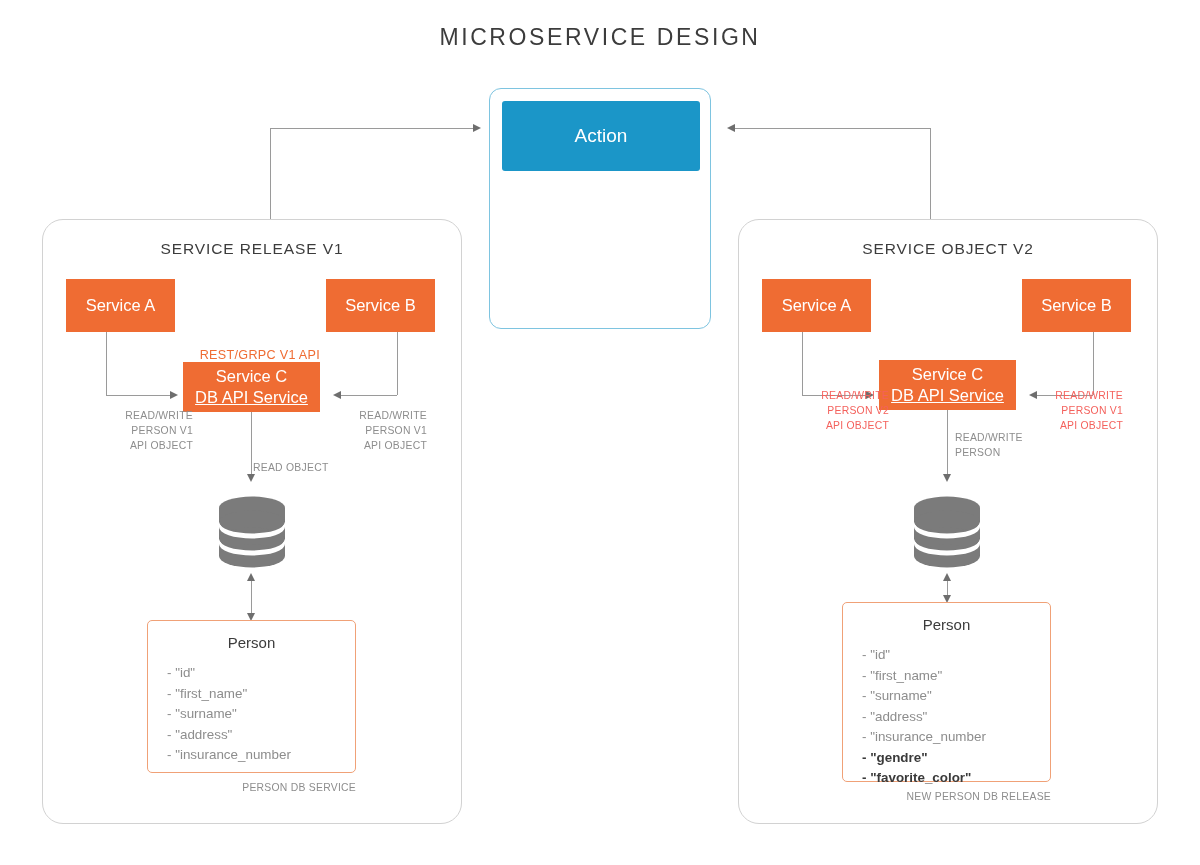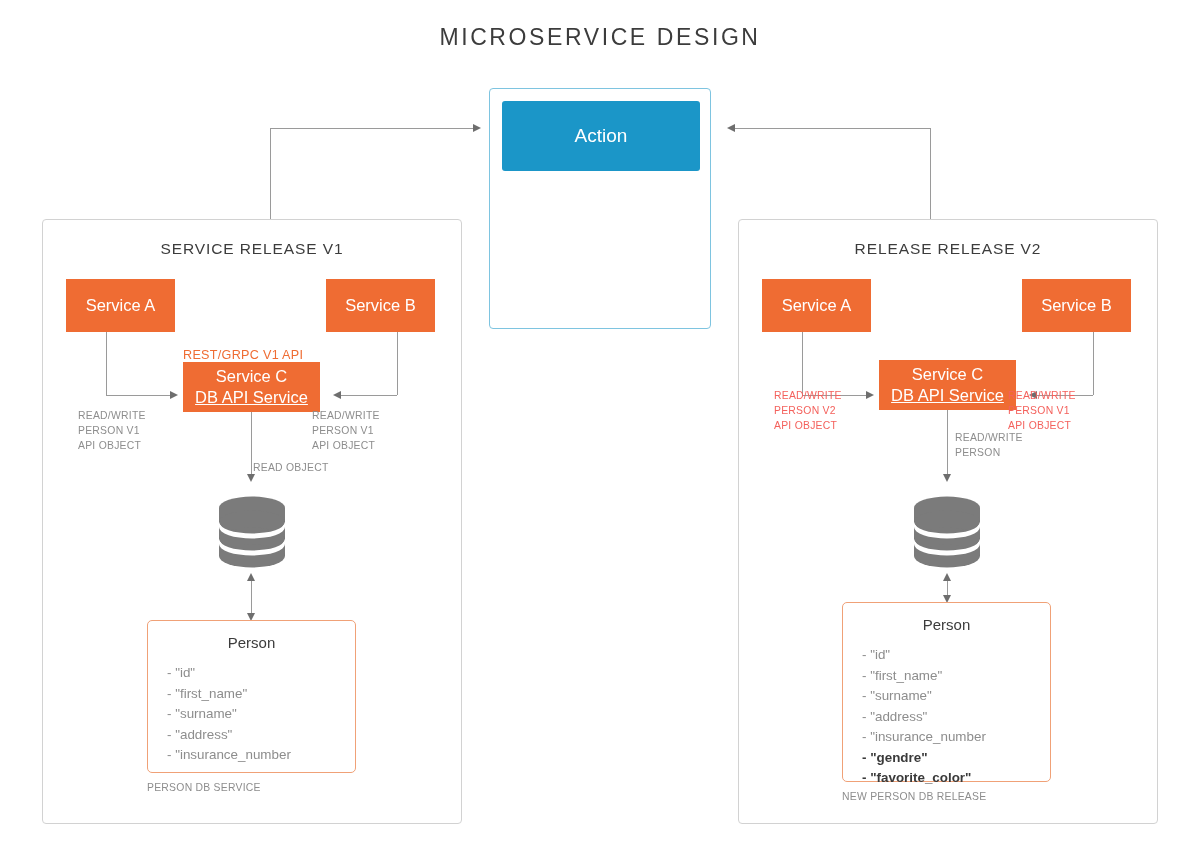--- a/index.html
+++ b/index.html
@@ -29,21 +29,21 @@
     font-size: 23px;
     letter-spacing: 2.6px;
     color: #3c3c3c;
     font-weight: 400;
   }
 
   
   .panel {
     position: absolute;
     border: 1px solid #d2d2d2;
-    border-radius: 4px;
+    border-radius: 21px;
     background: #ffffff;
     box-sizing: border-box;
   }
   #panel-v1 { left: 42px;  top: 219px; width: 420px; height: 605px; }
   #panel-v2 { left: 738px; top: 219px; width: 420px; height: 605px; }
 
   .panel-title {
     position: absolute;
     left: 0;
     top: 20px;
@@ -70,21 +70,21 @@
   .svc-box .l2 { display: block; text-decoration: underline; }
 
   
   #action-card {
     position: absolute;
     left: 489px;
     top: 88px;
     width: 222px;
     height: 241px;
     border: 1px solid #7ec4e0;
-    border-radius: 4px;
+    border-radius: 12px;
     background: #ffffff;
     box-sizing: border-box;
   }
   #action-header {
     position: absolute;
     left: 12px;
     top: 12px;
     width: 198px;
     height: 70px;
     background: #1b96c8;
@@ -156,21 +156,21 @@
     border-right: 4.5px solid transparent;
   }
 
   
   .caption {
     position: absolute;
     font-size: 10.4px;
     line-height: 1.45;
     letter-spacing: 0.25px;
     color: #8d8d8d;
-    text-align: left;
+    text-align: right;
   }
   .caption.red { color: #f4615c; }
   .caption.orange-api {
     color: #ef6c33;
     font-size: 12.6px;
     letter-spacing: 0.3px;
   }
 
   
   .db {
@@ -287,21 +287,21 @@
       <div>- "first_name"</div>
       <div>- "surname"</div>
       <div>- "address"</div>
       <div>- "insurance_number</div>
     </div>
   </div>
 
   <div class="caption" style="left:147px; top:780px; width:209px;">PERSON DB SERVICE</div>
 
   <div class="panel" id="panel-v2">
-    <div class="panel-title">RELEASE RELEASE V2</div>
+    <div class="panel-title">SERVICE OBJECT V2</div>
   </div>
 
   <div class="svc-box" style="left:762px; top:279px; width:109px; height:53px;">
     <span>Service A</span>
   </div>
 
   <div class="svc-box" style="left:1022px; top:279px; width:109px; height:53px;">
     <span>Service B</span>
   </div>
 

